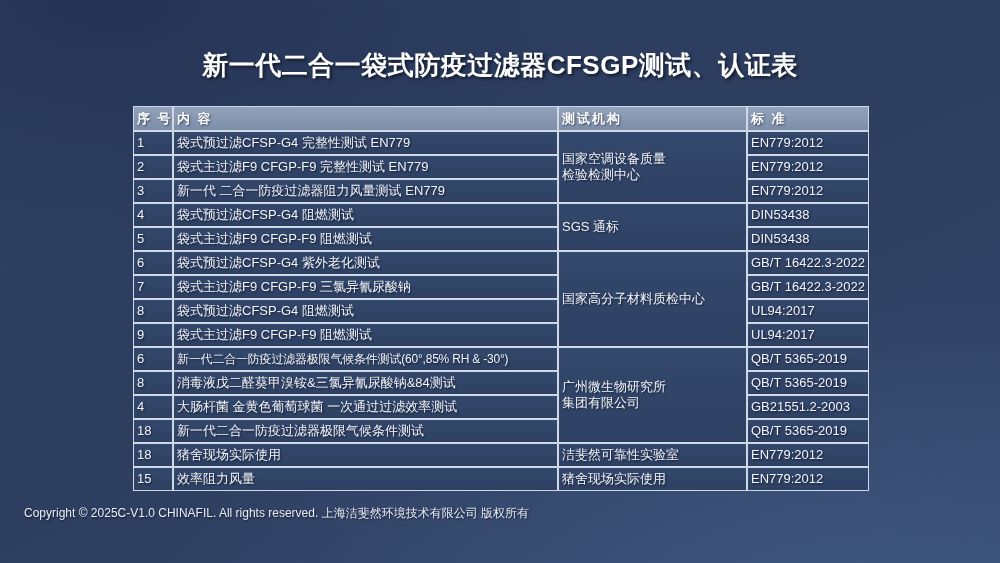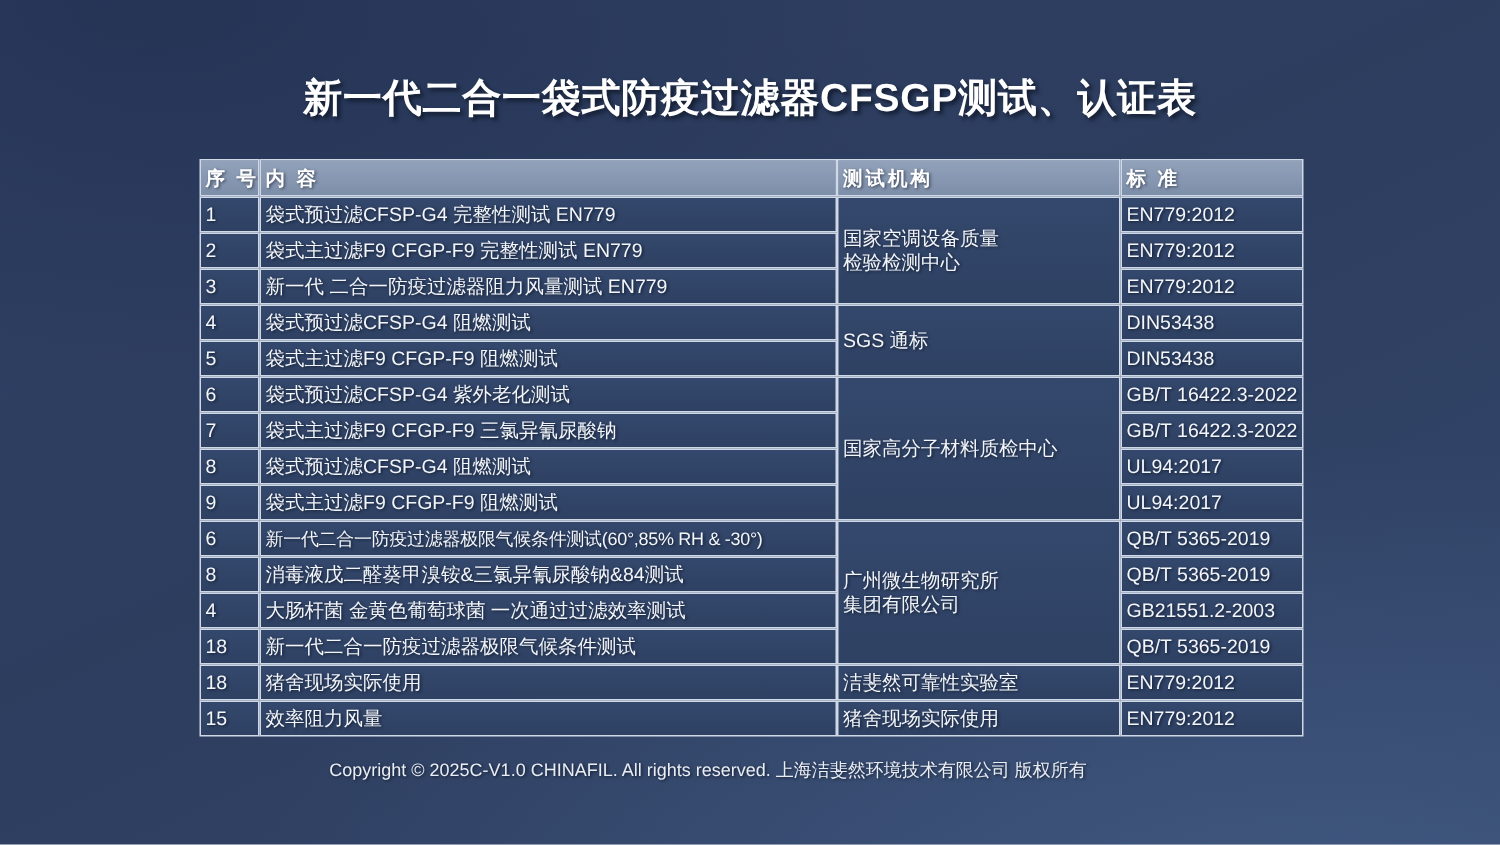--- a/index.html
+++ b/index.html
@@ -77,25 +77,26 @@
   td.content-cell { font-size:13px;margin-left:16px; }
   td.content-cell.tight { font-size:12px; letter-spacing:-0.2px; }
   td.std-cell { font-size:13px; }
   td.no-cell { font-size:13px; }
 
   
   .footer {
     position:absolute;
     left:0; right:56px;
     top:505px;
-    text-align:center;
+    text-align:left;
     font-size:12px;
     color:#e9edf4;
     text-shadow:1px 1px 2px rgba(8,14,28,0.7);
     white-space:nowrap;
+    padding-left:24px;
   }
 </style>
 </head>
 <body>
 
 <div class="slide">
 
   <div class="title">新一代二合一袋式防疫过滤器CFSGP测试、认证表</div>
 
   <div class="table-wrap">

